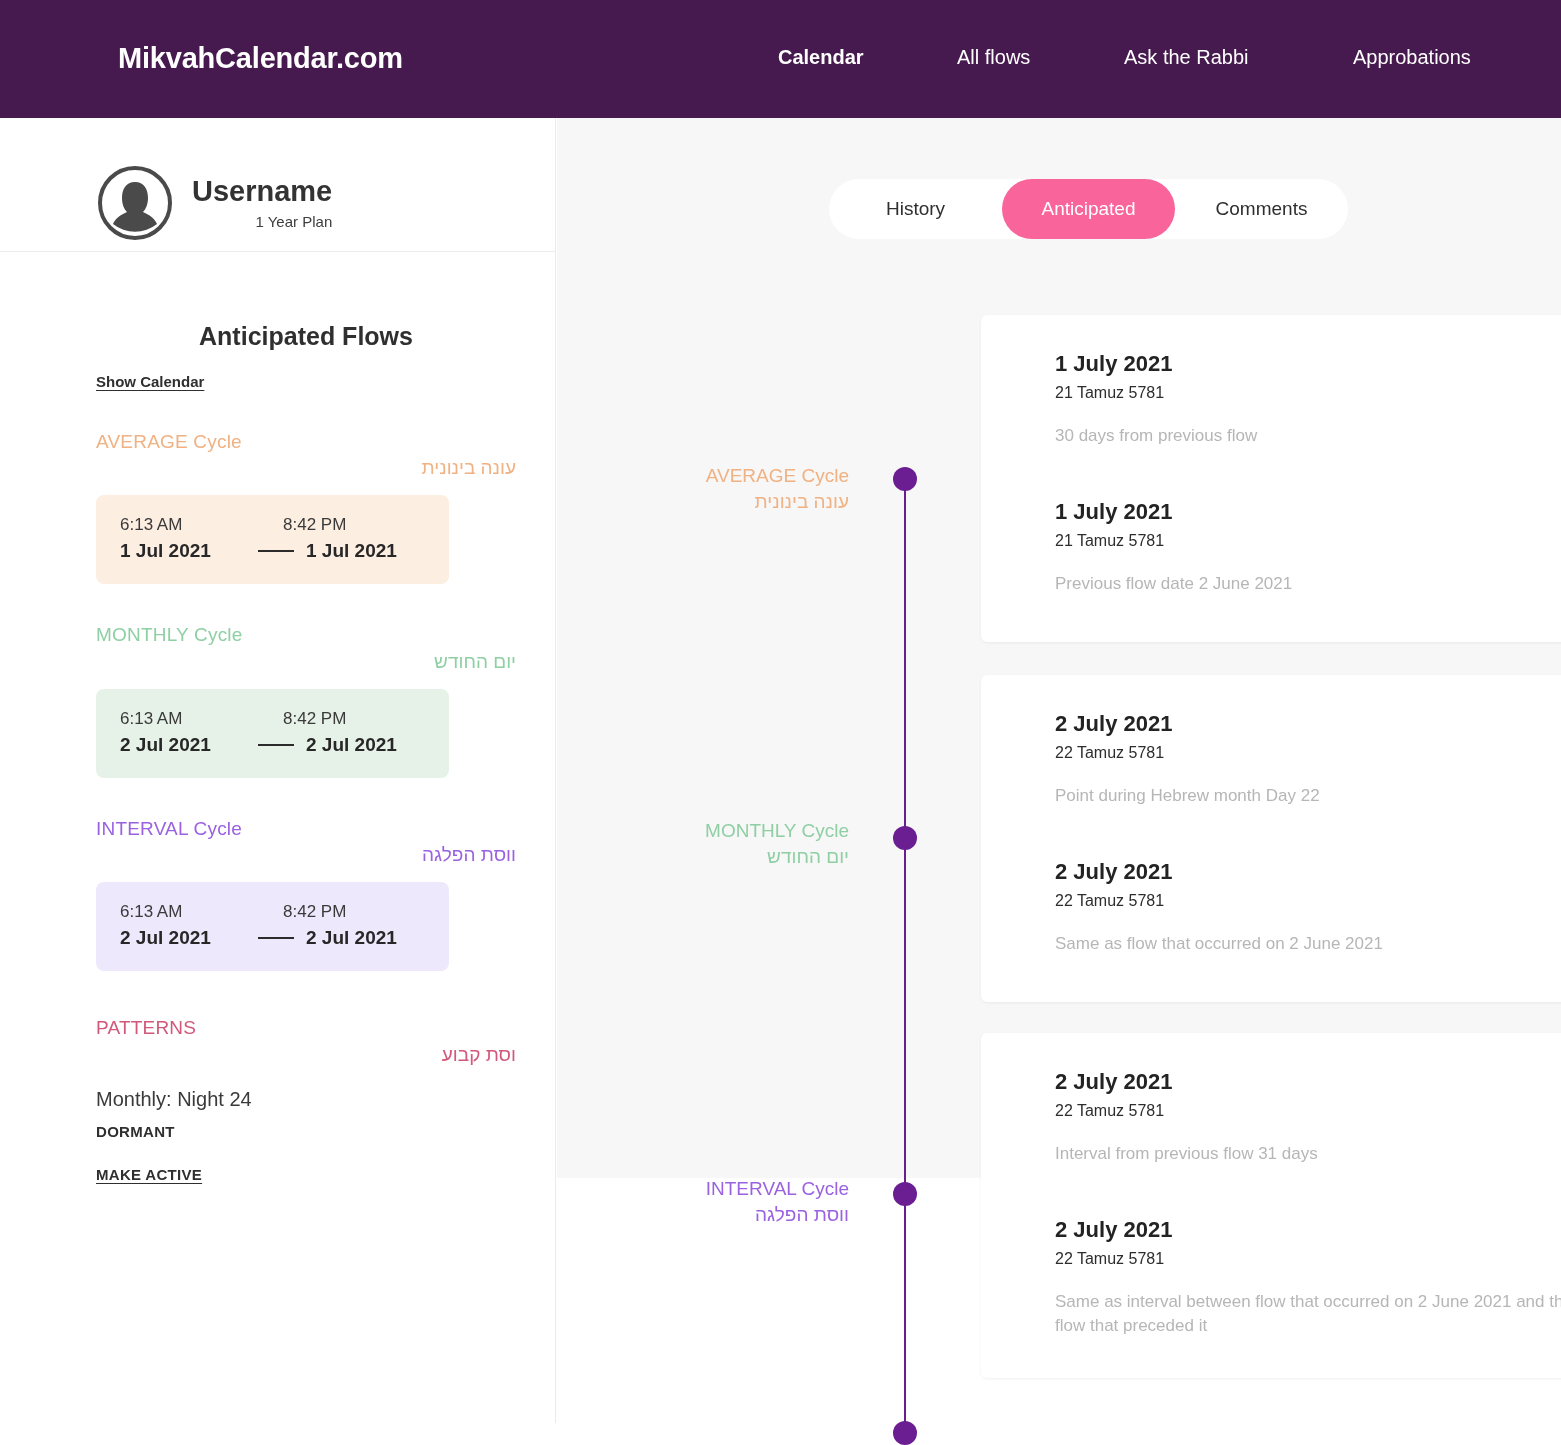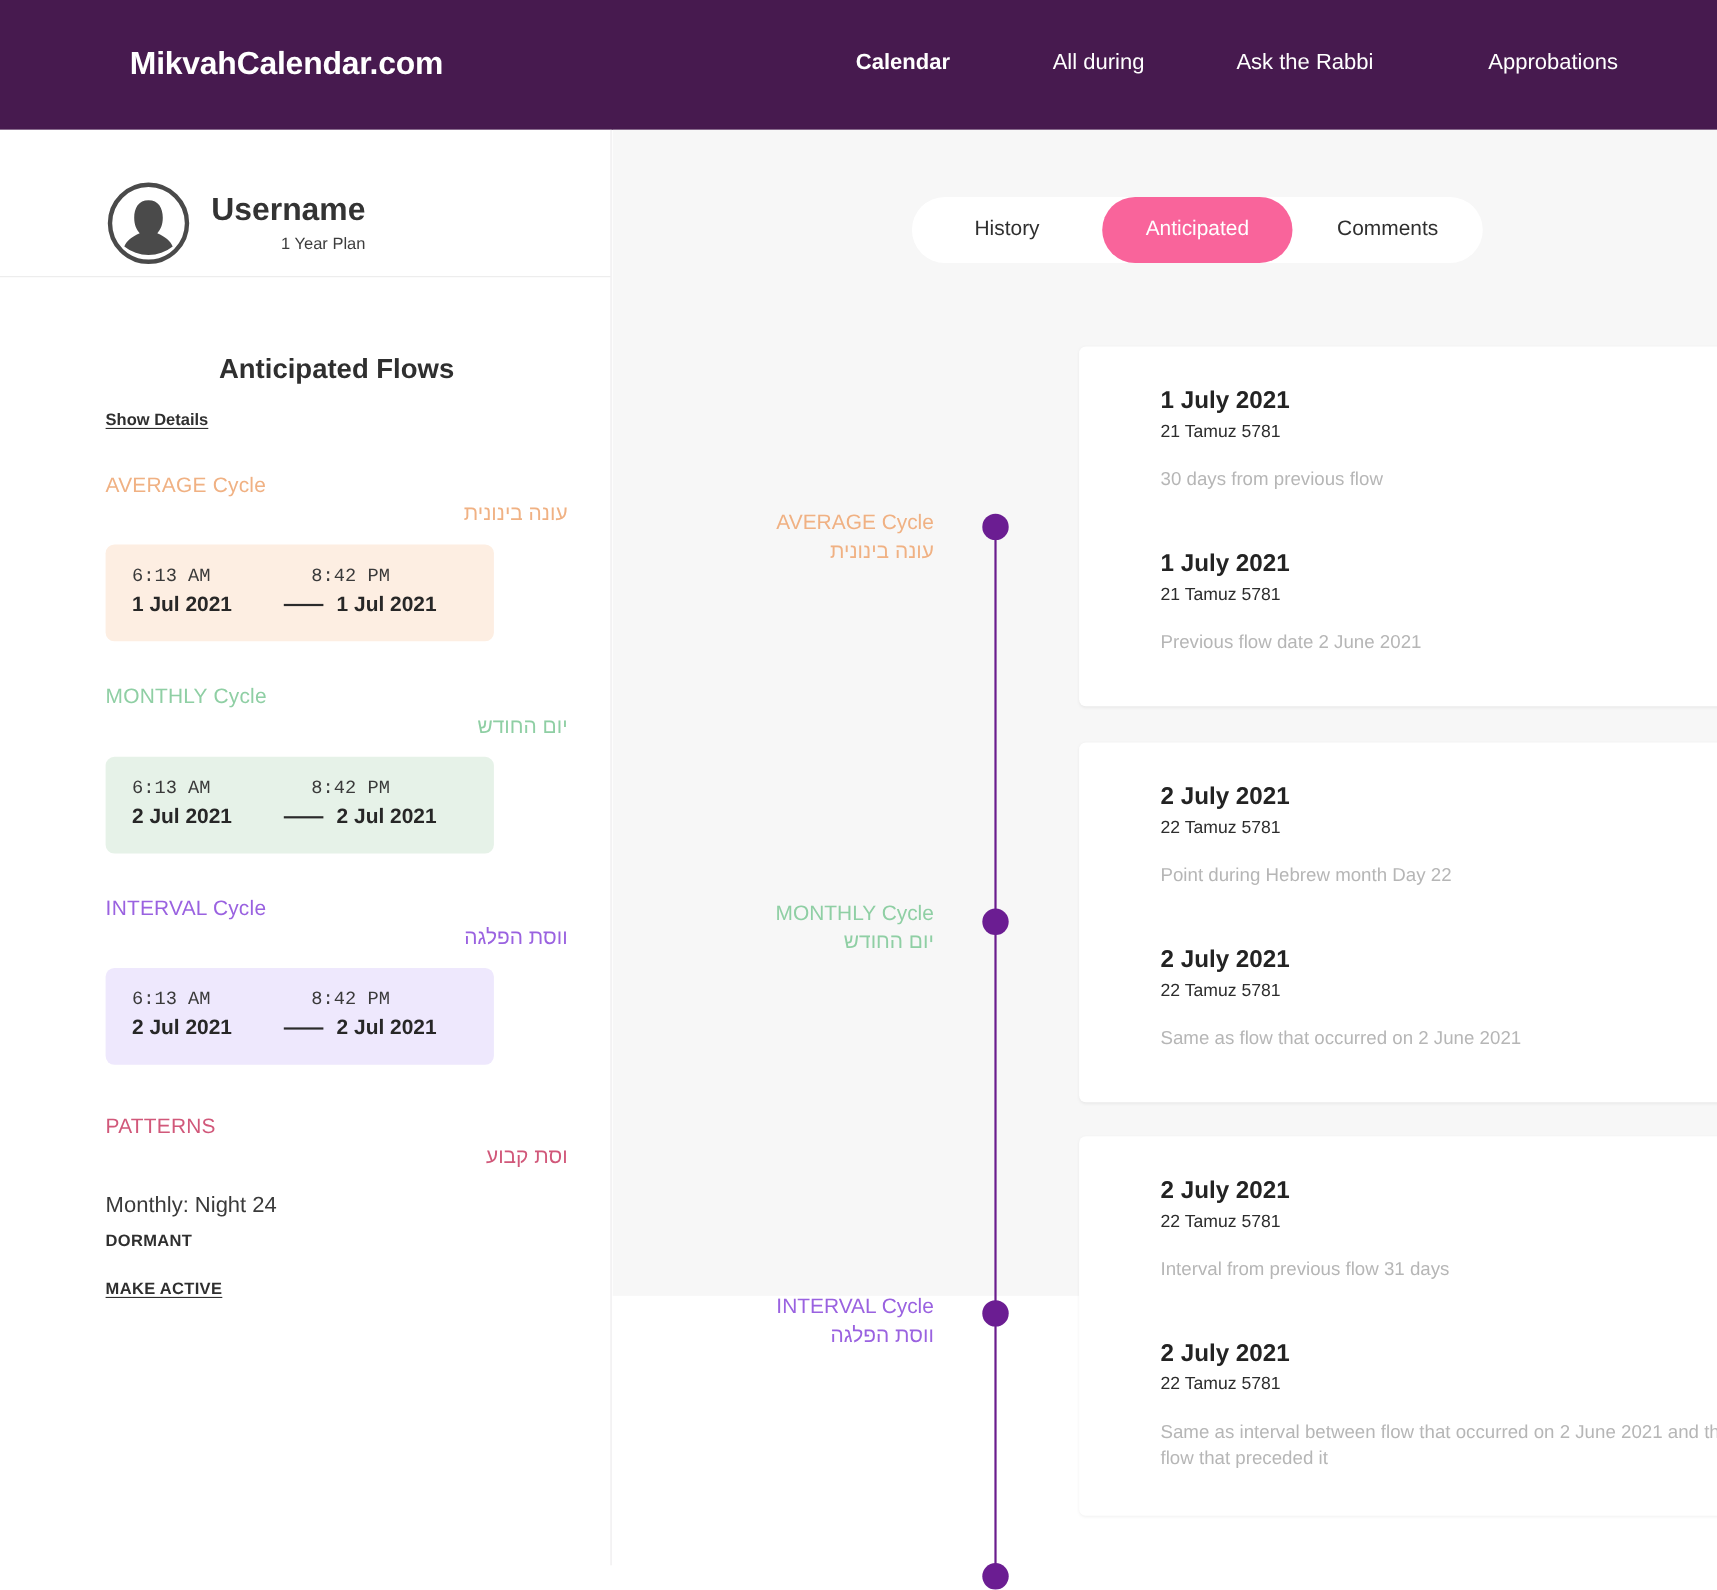--- a/index.html
+++ b/index.html
@@ -59,21 +59,21 @@
   }
 
   .cycle-block { margin-top: 38px; }
   .cycle-head { font-size: 19px; line-height: 1.38; }
   .cycle-head .en { letter-spacing: .2px; }
   .cycle-head .he { display: block; direction: rtl; unicode-bidi: isolate; }
   .cycle-box {
     margin-top: 14px; width: 353px; border-radius: 8px;
     padding: 20px 24px 22px 24px;
   }
-  .cb-row1 { display: flex; font-size: 17px; color: #3a3a3a; font-family: Liberation Mono, monospace; }
+  .cb-row1 { display: flex; font-size: 17px; color: #3a3a3a; }
   .cb-row1 .l { width: 163px; }
   .cb-row2 { display: flex; align-items: center; font-size: 19px; font-weight: bold; color: #272727; margin-top: 5px; }
   .cb-row2 .l { width: 126px; }
   .cb-dash { width: 36px; height: 2px; background: #2b2b2b; margin: 0 12px; }
 
   .c-avg   { color: #f0b183; }
   .c-mon   { color: #8fcfa4; }
   .c-int   { color: #9a62e0; }
   .c-pat   { color: #d1587a; }
   .bg-avg  { background: #fdeee2; }
@@ -148,21 +148,21 @@
   .e-heb  { font-size: 16px; color: #2d2d2d; margin-top: 7px; }
   .e-note { font-size: 17px; color: #b6b6b6; margin-top: 22px; line-height: 1.45; max-width: 520px; }
 </style>
 </head>
 <body>
 
 <div class="topbar">
   <div class="brand">MikvahCalendar.com</div>
   <div class="nav">
     <div class="nav-item active nav-slot-0">Calendar</div>
-    <div class="nav-item nav-slot-1">All during</div>
+    <div class="nav-item nav-slot-1">All flows</div>
     <div class="nav-item nav-slot-2">Ask the Rabbi</div>
     <div class="nav-item nav-slot-3">Approbations</div>
   </div>
 </div>
 
 <div class="sidebar">
 
   <div class="profile">
     <span class="avatar">
       <svg width="78" height="78" viewBox="0 0 78 78">
@@ -173,21 +173,21 @@
     <span class="profile-text">
       <span class="username" style="display:block">Username</span>
       <span class="plan" style="display:block">1 Year Plan</span>
     </span>
   </div>
 
   <div class="sidebar-divider"></div>
 
   <div class="sb-body">
     <div class="sb-title">Anticipated Flows</div>
-    <a class="sb-link">Show Details</a>
+    <a class="sb-link">Show Calendar</a>
 
     
     <div class="cycle-block">
       <div class="cycle-head c-avg">
         <span class="en">AVERAGE  Cycle</span>
         <span class="he">עונה בינונית</span>
       </div>
       <div class="cycle-box bg-avg">
         <div class="cb-row1">
           <span class="l">6:13 AM</span>

